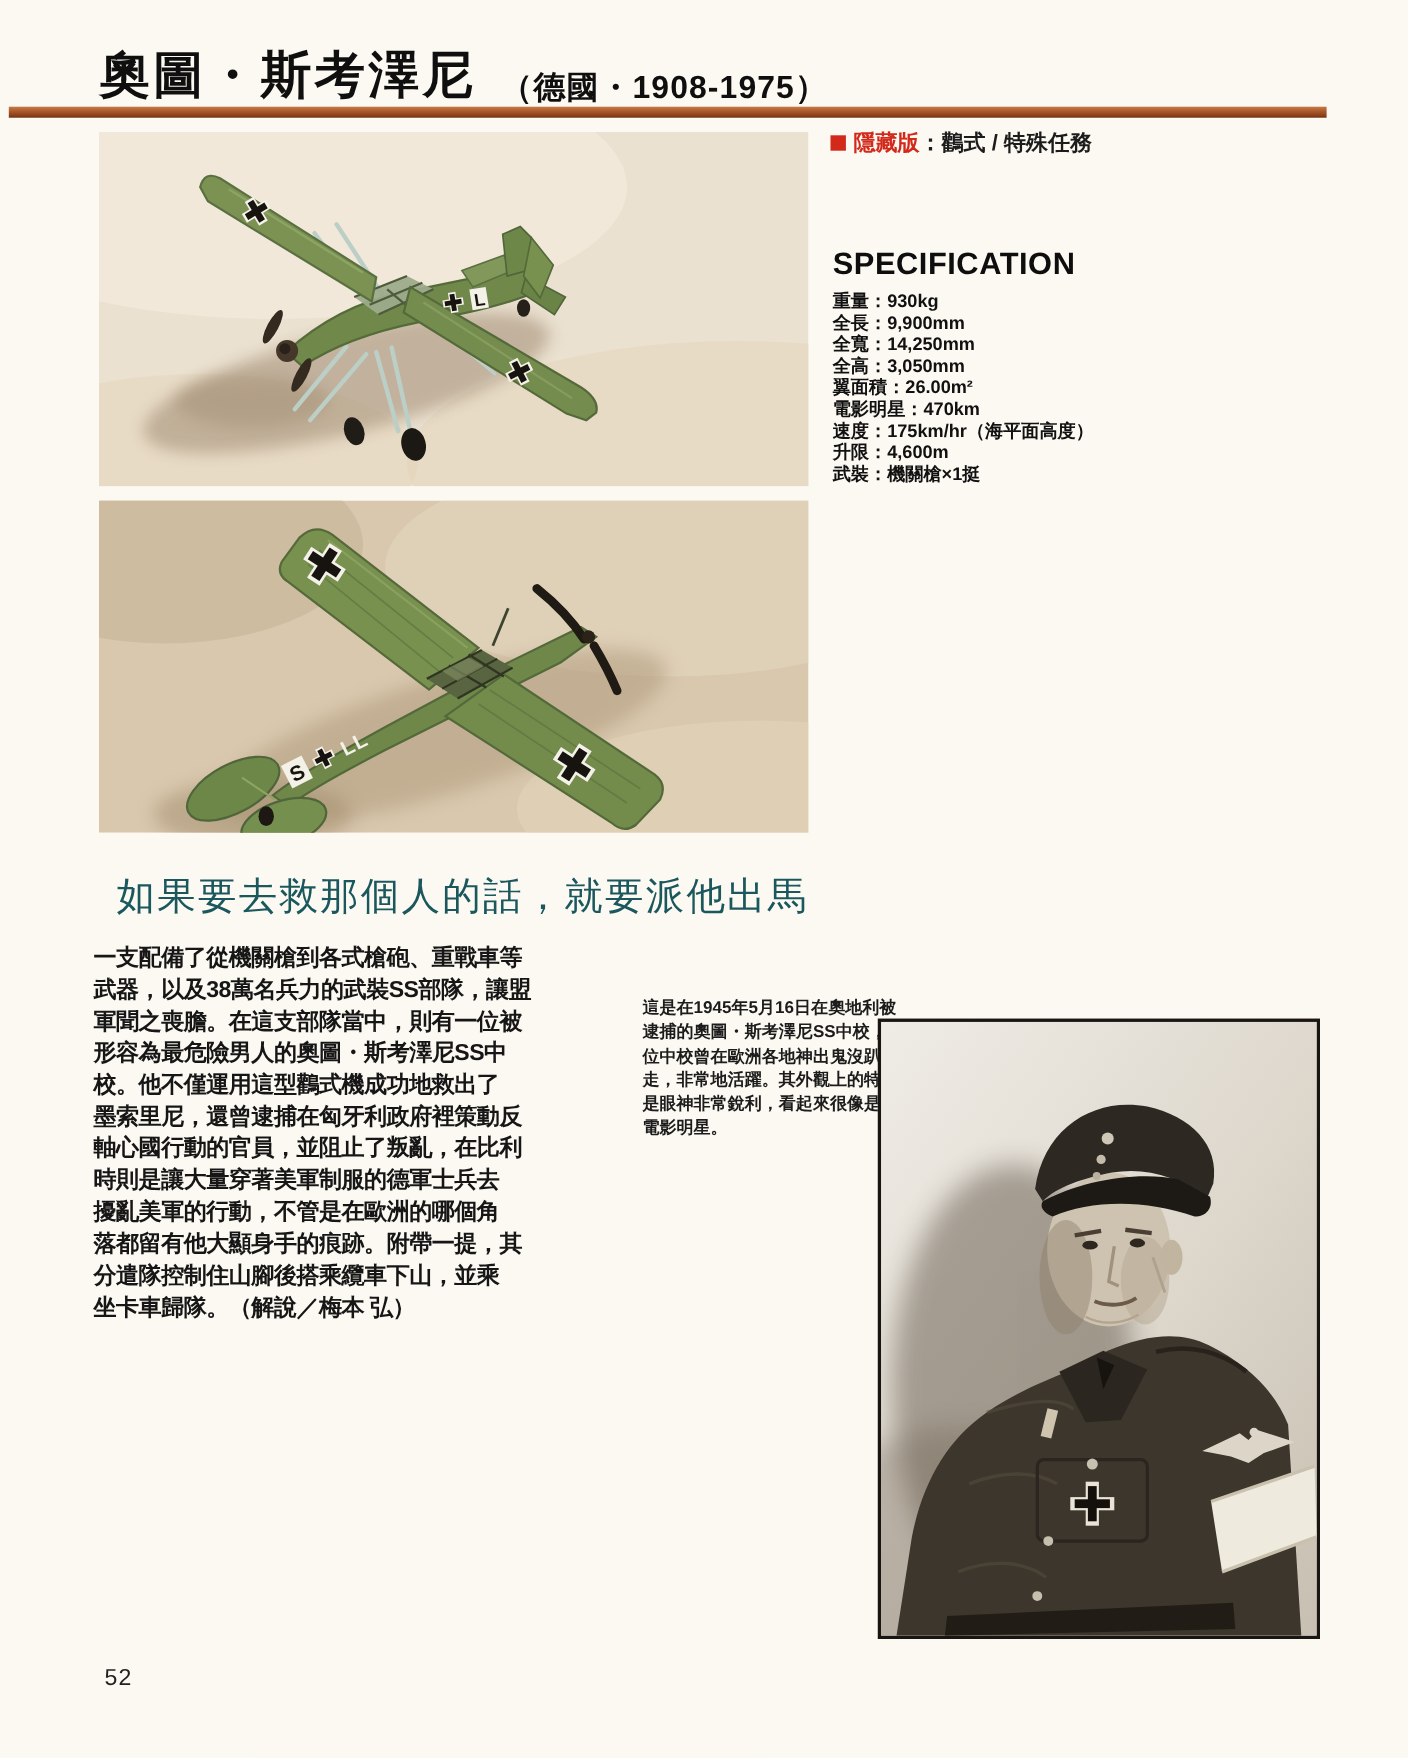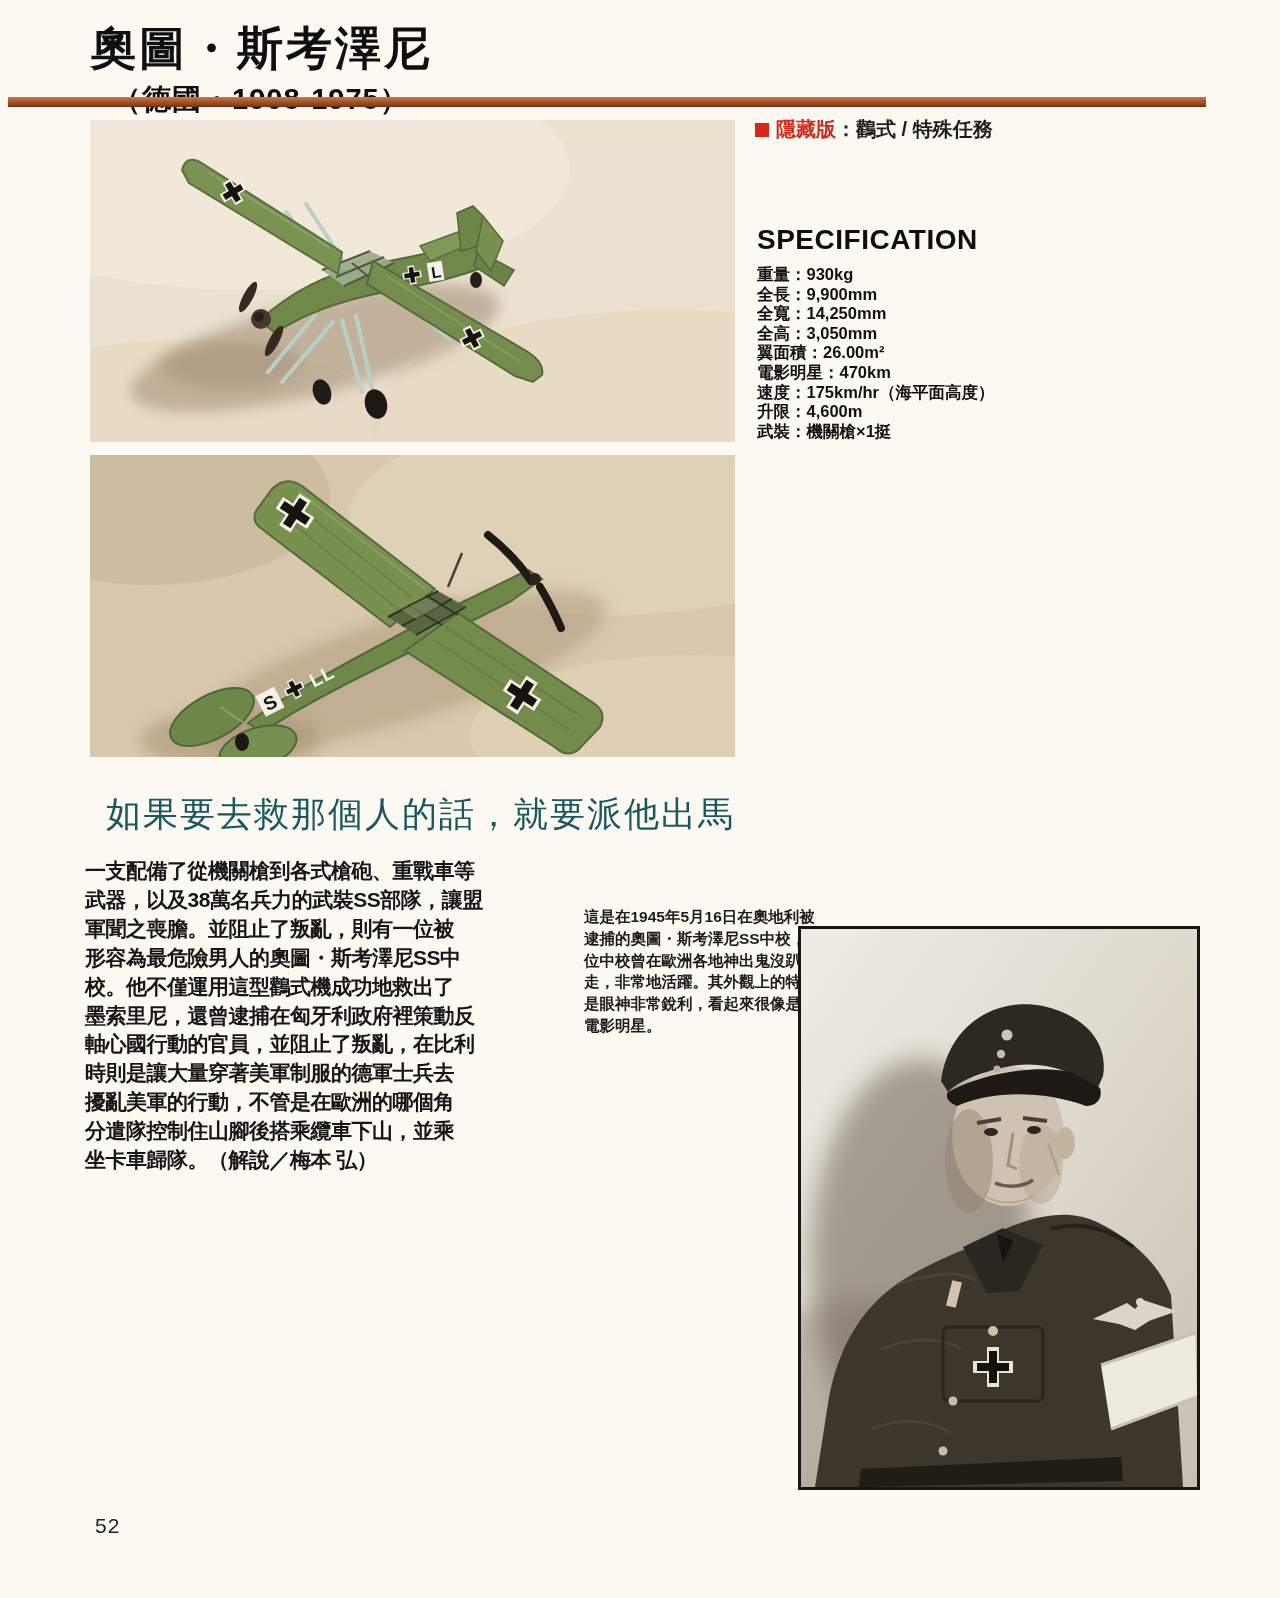--- a/index.html
+++ b/index.html
@@ -2,21 +2,21 @@
 <html><head>
 <meta charset="utf-8">
 <style>
   html,body{margin:0;padding:0;background:#ffffff;}
   .page{
     position:relative;width:1280px;height:1598px;margin:0 auto;
     background:#fcf9f2;overflow:hidden;
     font-family:"Liberation Sans", sans-serif;color:#1a1a1a;
   }
   
-  .header{position:absolute;left:90px;top:18px;display:flex;align-items:flex-start;flex-direction:column;}
+  .header{position:absolute;left:90px;top:38px;display:flex;align-items:flex-end;}
   .title{font-size:46px;font-weight:bold;letter-spacing:3px;color:#0f0f0f;}
   .subtitle{font-size:29px;font-weight:bold;margin-left:22px;letter-spacing:1px;color:#0f0f0f;}
   .rule{
     position:absolute;left:8px;top:97px;width:1198px;height:10px;
     background:linear-gradient(180deg,#c67b45 0%,#a85629 45%,#8a3f17 82%,#6f2f10 100%);
   }
   
   .tag{position:absolute;left:755px;top:116px;display:flex;align-items:center;font-size:20px;font-weight:bold;}
   .tag-square{width:14px;height:14px;background:#d2291b;margin-right:7px;flex:none;}
   .tag-label{color:#d2291b;}
@@ -206,27 +206,28 @@
         <text x="222" y="239" font-size="19" font-weight="bold" fill="#f4f1e8" letter-spacing="1">LL</text>
       </g>
     </svg>
   </div>
 
   <div class="section-heading">如果要去救那個人的話，就要派他出馬</div>
 
   <div class="article">
     <div class="article-line">一支配備了從機關槍到各式槍砲、重戰車等</div>
     <div class="article-line">武器，以及38萬名兵力的武裝SS部隊，讓盟</div>
-    <div class="article-line">軍聞之喪膽。並阻止了叛亂，則有一位被</div>
+    <div class="article-line">軍聞之喪膽。在這支部隊當中，則有一位被</div>
     <div class="article-line">形容為最危險男人的奧圖・斯考澤尼SS中</div>
     <div class="article-line">校。他不僅運用這型鸛式機成功地救出了</div>
     <div class="article-line">墨索里尼，還曾逮捕在匈牙利政府裡策動反</div>
     <div class="article-line">軸心國行動的官員，並阻止了叛亂，在比利</div>
     <div class="article-line">時則是讓大量穿著美軍制服的德軍士兵去</div>
     <div class="article-line">擾亂美軍的行動，不管是在歐洲的哪個角</div>
+    <div class="article-line">落都留有他大顯身手的痕跡。附帶一提，其</div>
     <div class="article-line">分遣隊控制住山腳後搭乘纜車下山，並乘</div>
     <div class="article-line">坐卡車歸隊。（解說／梅本 弘）</div>
   </div>
 
   <div class="caption">
     <div class="caption-line">這是在1945年5月16日在奧地利被</div>
     <div class="caption-line">逮捕的奧圖・斯考澤尼SS中校，這</div>
     <div class="caption-line">位中校曾在歐洲各地神出鬼沒趴趴</div>
     <div class="caption-line">走，非常地活躍。其外觀上的特徵</div>
     <div class="caption-line">是眼神非常銳利，看起來很像是個</div>

